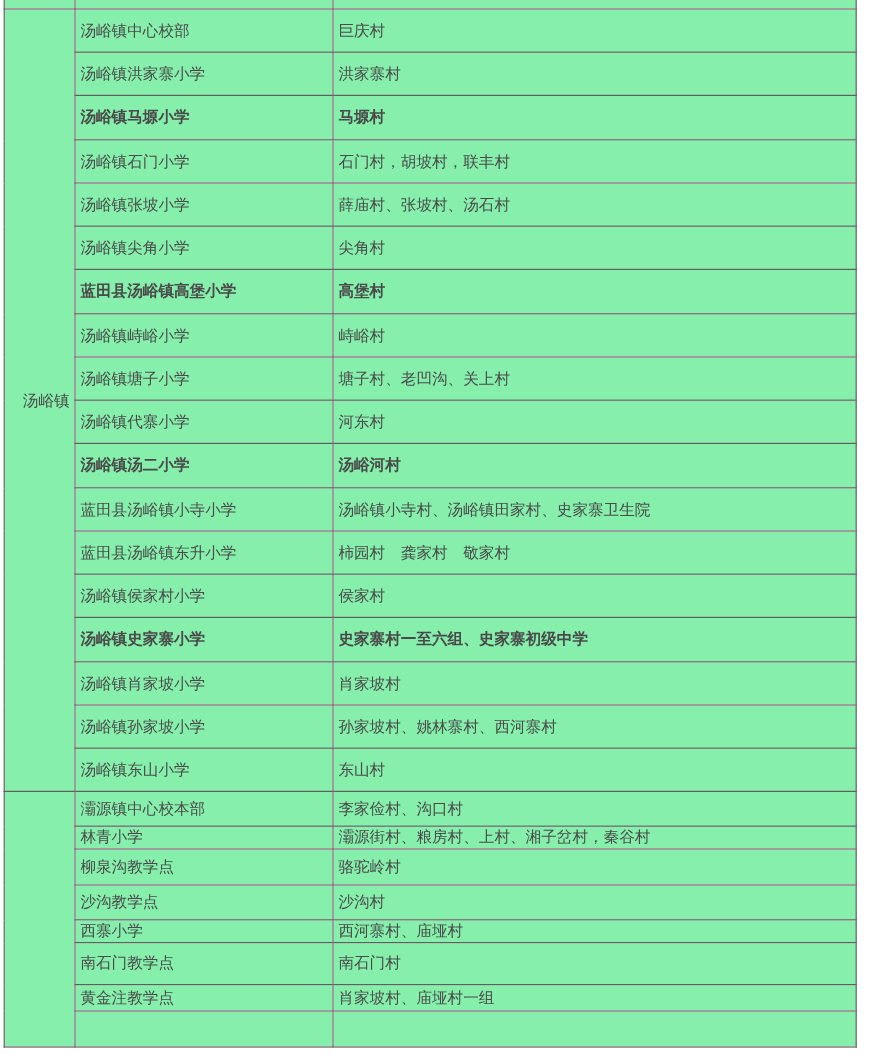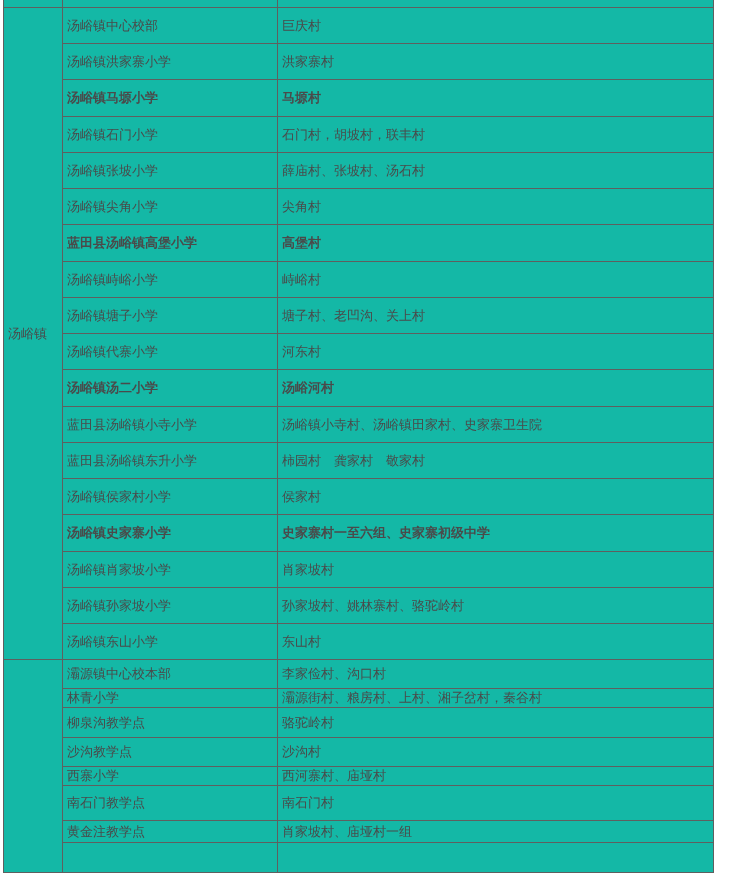--- a/index.html
+++ b/index.html
@@ -21,24 +21,24 @@
     table-layout:fixed;
   }
   table.district td {
     border:1px solid #5f5f5f;
     font-size:13px;
     color:#4a4a4a;
     padding:0 4px;
     vertical-align:middle;
     overflow:hidden;
     white-space:nowrap;
-    background:#14b8a6;
+    background:#86efac;
   }
   td.town {
-    text-align:left;
+    text-align:right;
     padding:0 2px;
   }
   tr.r36 { height:36px; }
   tr.r37 { height:37px;font-weight:bold; }
   tr.partial-top { height:32px; }
   tr.partial-bottom { height:30px; }
 </style>
 </head>
 <body>
 
@@ -117,21 +117,21 @@
       <tr class="r37">
         <td>汤峪镇史家寨小学</td>
         <td>史家寨村一至六组、史家寨初级中学</td>
       </tr>
       <tr class="r36">
         <td>汤峪镇肖家坡小学</td>
         <td>肖家坡村</td>
       </tr>
       <tr class="r36">
         <td>汤峪镇孙家坡小学</td>
-        <td>孙家坡村、姚林寨村、骆驼岭村</td>
+        <td>孙家坡村、姚林寨村、西河寨村</td>
       </tr>
       <tr class="r36">
         <td>汤峪镇东山小学</td>
         <td>东山村</td>
       </tr>
 
       <tr style="height:29px">
         <td class="town" rowspan="8"></td>
         <td>灞源镇中心校本部</td>
         <td>李家俭村、沟口村</td>

